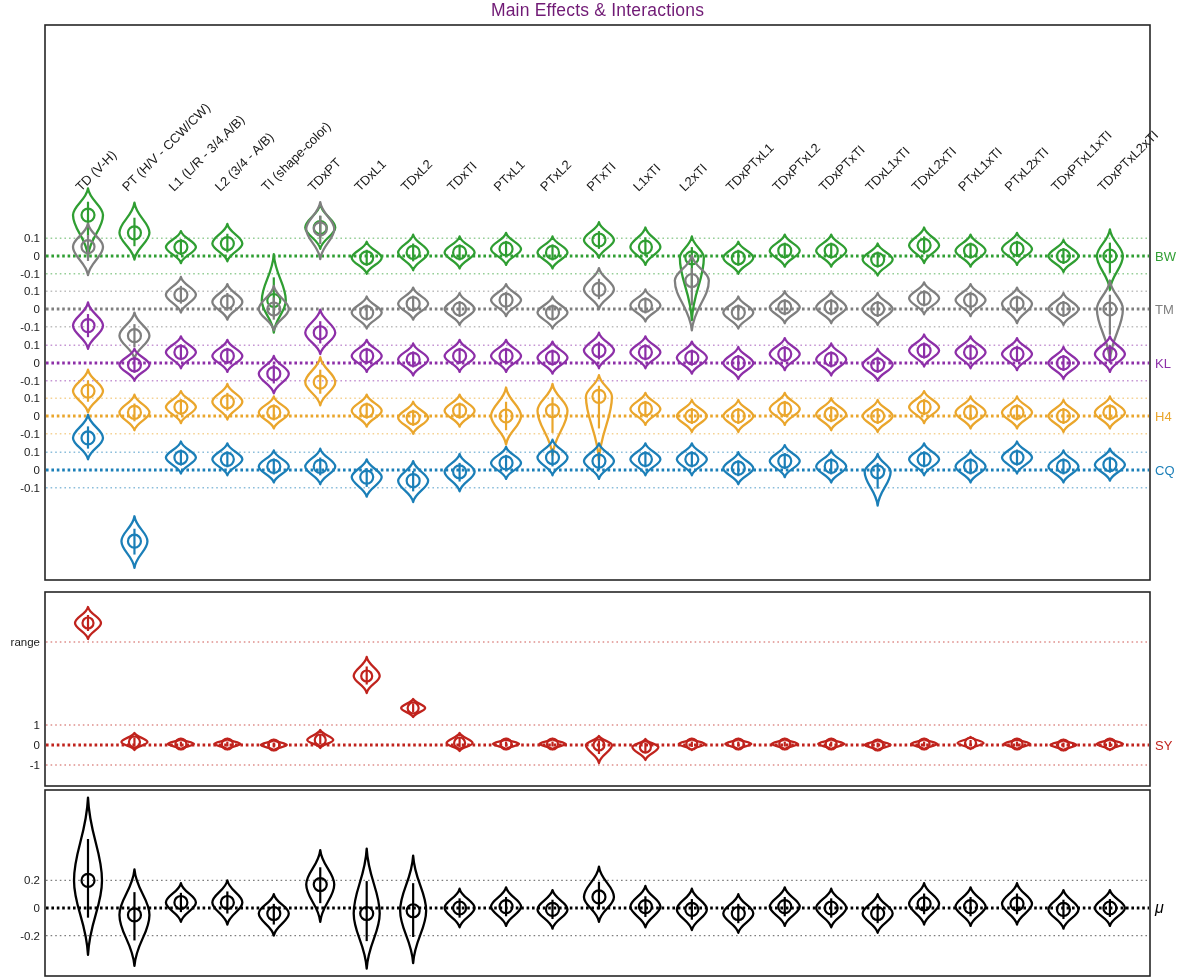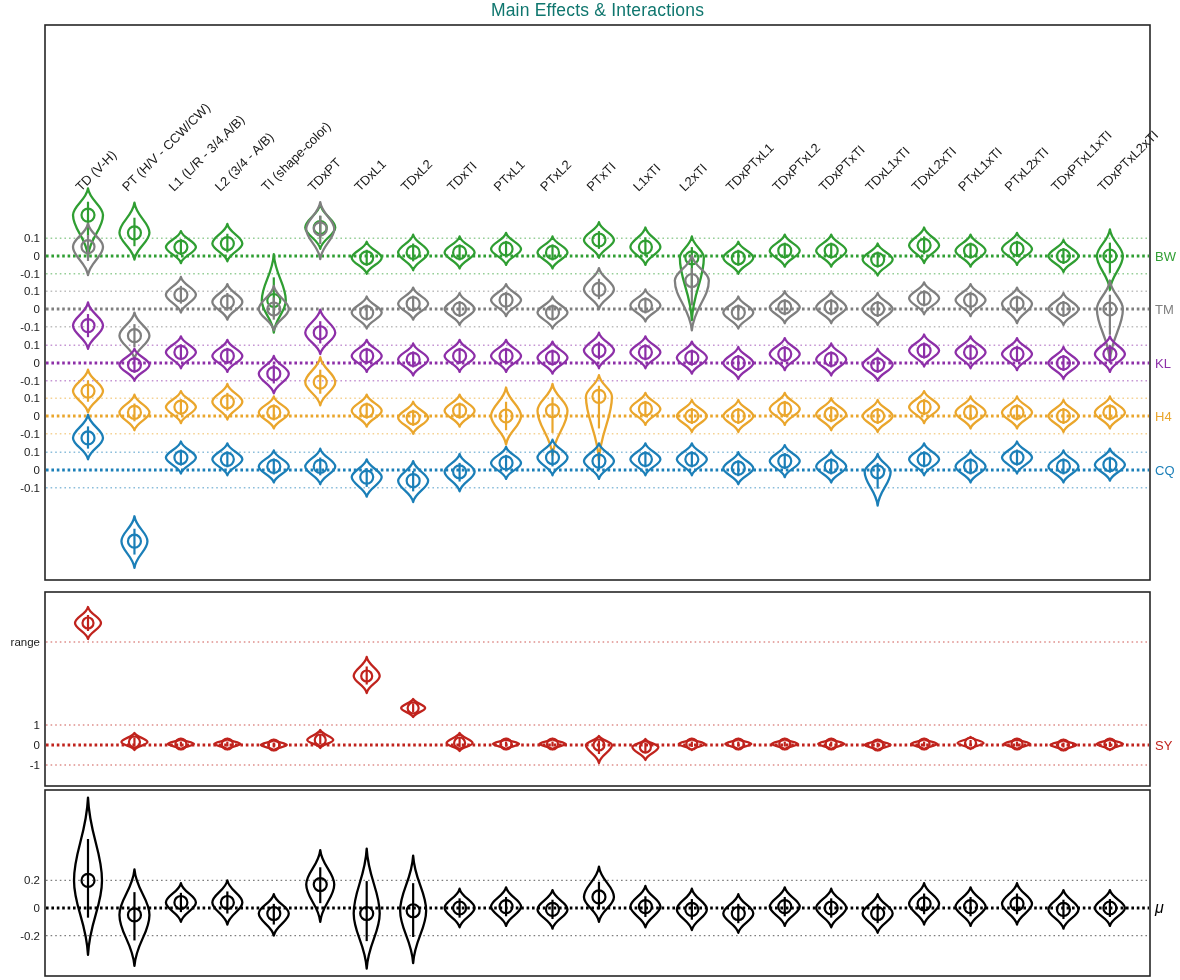--- a/index.html
+++ b/index.html
@@ -1,19 +1,19 @@
 <!DOCTYPE html>
 <html><head>
 <meta charset="utf-8">
 <style>
   html,body{margin:0;padding:0;background:#ffffff;}
   .stage{position:relative;width:1180px;height:980px;background:#ffffff;overflow:hidden;
          font-family:"Liberation Sans", sans-serif;}
   .title{position:absolute;top:0;left:45px;width:1105px;text-align:center;
-         font-size:17.5px;color:#0f766e;letter-spacing:0.2px;}
+         font-size:17.5px;color:#701a75;letter-spacing:0.2px;}
   svg text{font-family:"Liberation Sans", sans-serif;}
 </style>
 </head>
 <body>
 
 <div class="stage">
   <div class="title">Main Effects &amp; Interactions</div>
   <svg id="plot" width="1180" height="980" viewBox="0 0 1180 980" xmlns="http://www.w3.org/2000/svg">
       <defs>
         <clipPath id="clip0">

